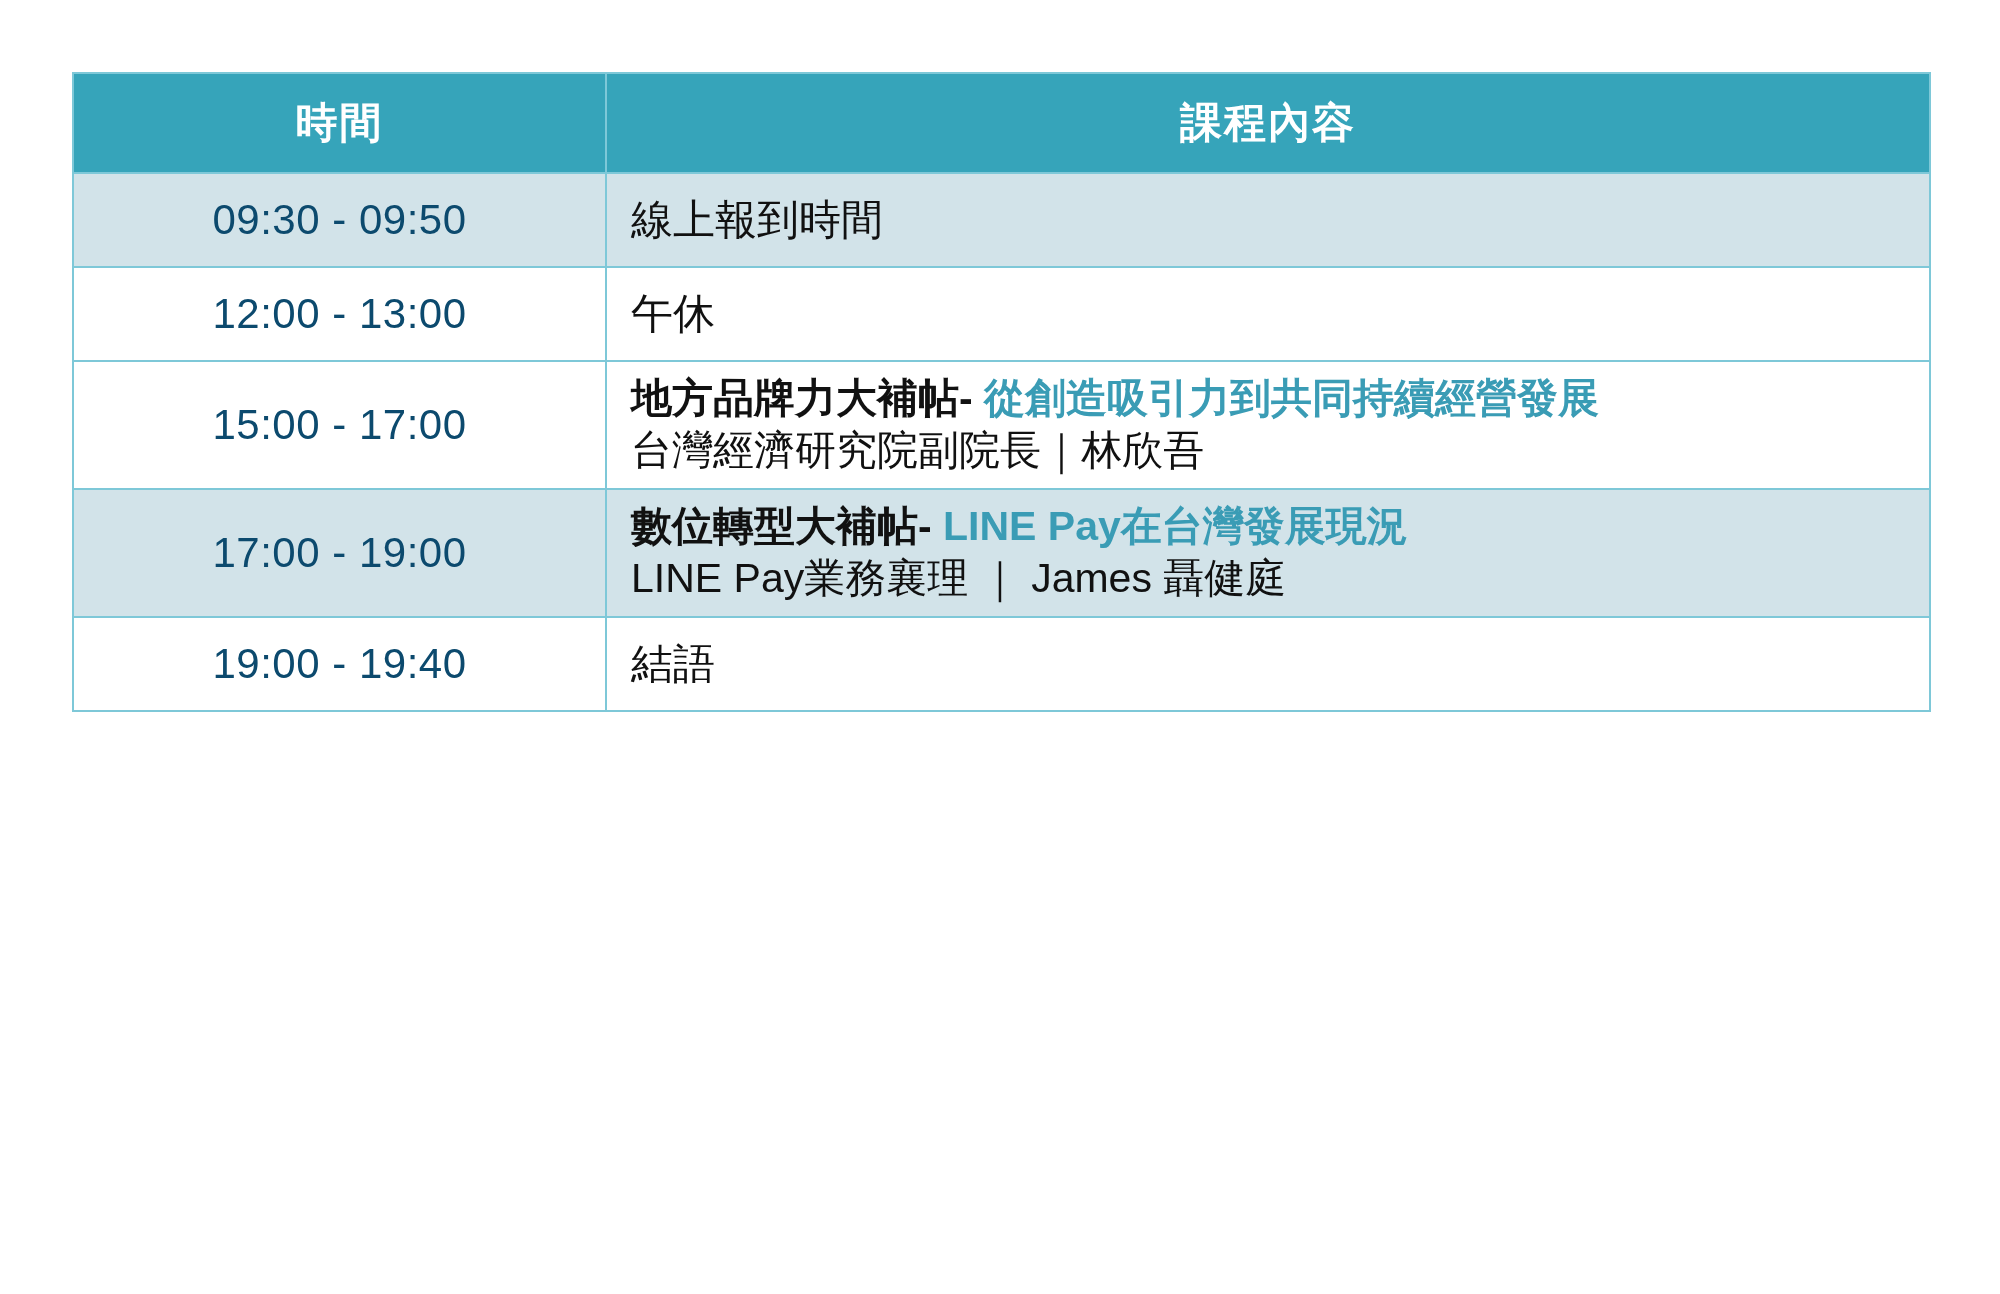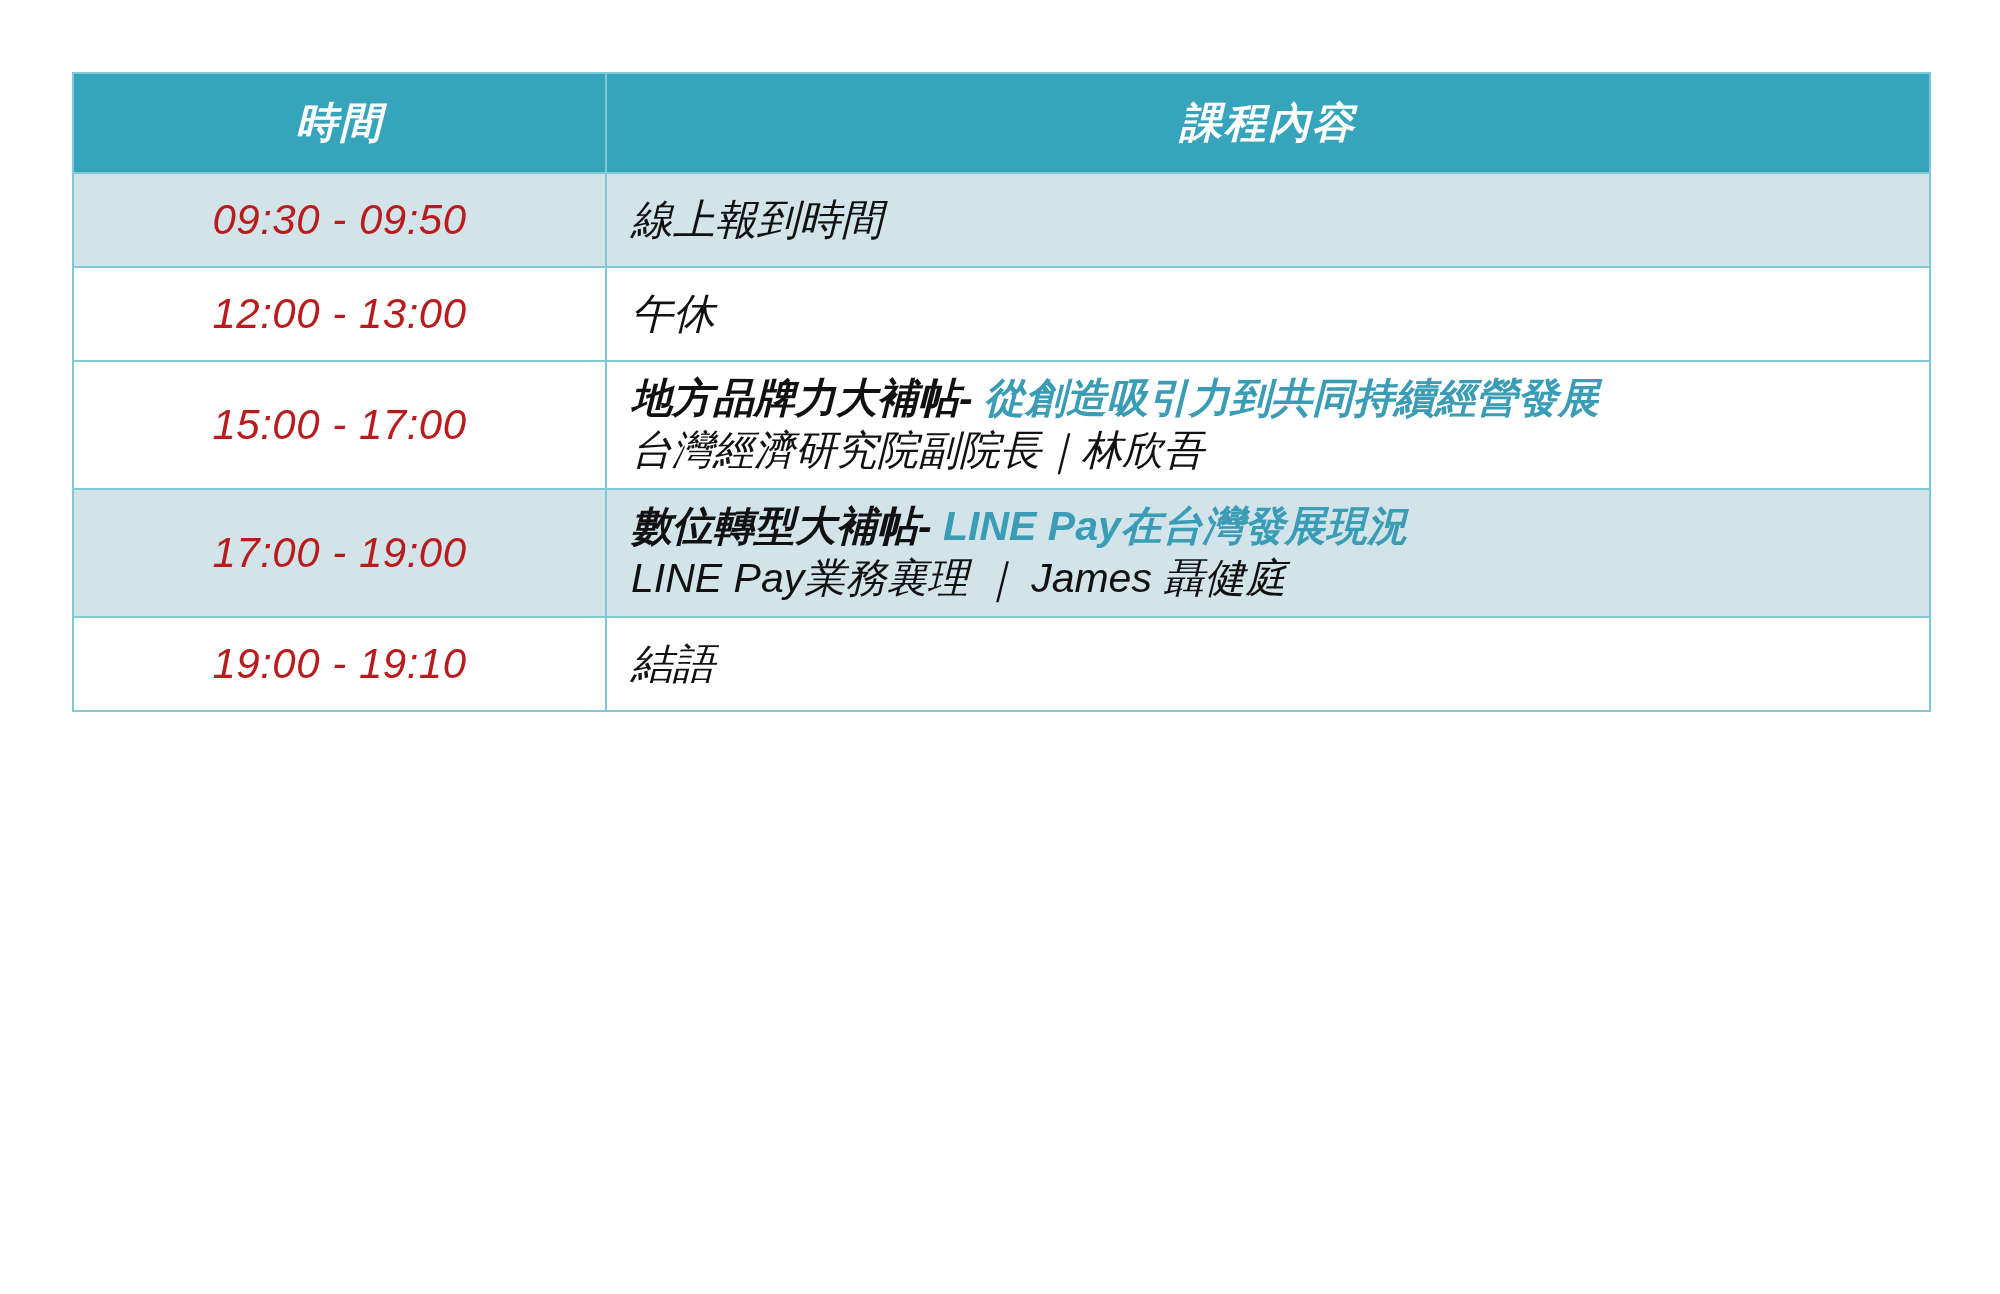--- a/index.html
+++ b/index.html
@@ -2,21 +2,21 @@
 <html><head>
 <meta charset="utf-8">
 <style>
   html,body{margin:0;padding:0;}
   body{
     width:2000px;height:1294px;
     background:#ffffff;
     font-family:"Liberation Sans","DejaVu Sans",sans-serif;
     -webkit-font-smoothing:antialiased;
   }
-  .page{position:relative;width:2000px;height:1232px;background:#fff;box-sizing:border-box;font-style:italic;}
+  .page{position:relative;width:2000px;height:1232px;background:#fff;box-sizing:border-box;}
   .schedule-table{
     position:absolute;
     left:72px;top:72px;
     width:1857px;
     border-collapse:collapse;
     table-layout:fixed;
     border:2px solid #7ec8d8;
   }
   .schedule-table col.c-time{width:533px;}
   .schedule-table col.c-content{width:1324px;}
@@ -40,21 +40,21 @@
     font-size:40px;
     color:#0d0d0d;
   }
   tr.alt td{background:#d2e3e9;}
   tr.plain td{background:#ffffff;}
 
   td.time-cell{
     text-align:center;
     font-size:42px;
     font-weight:400;
-    color:#b91c1c;
+    color:#0c4a6e;
     letter-spacing:0.5px;
     white-space:nowrap;
   }
   td.content-cell{
     text-align:left;
     padding-left:24px;
     padding-right:26px;
   }
   .simple-row td{height:92px;}
   .session-row td{height:126px;}
@@ -134,21 +134,21 @@
 
       <tr class="alt session-row">
         <td class="time-cell">17:00 - 19:00</td>
         <td class="content-cell">
           <span class="c-title"><span class="t-prefix">數位轉型大補帖</span><span class="t-prefix">- </span><span class="t-highlight">LINE Pay在台灣發展現況</span></span>
           <span class="c-speaker">LINE Pay業務襄理 ｜ James 聶健庭</span>
         </td>
       </tr>
 
       <tr class="plain simple-row">
-        <td class="time-cell">19:00 - 19:10</td>
+        <td class="time-cell">19:00 - 19:40</td>
         <td class="content-cell">
           <span class="c-simple">結語</span>
         </td>
       </tr>
 
     </tbody>
   </table>
 </div>
 
 </body></html>

